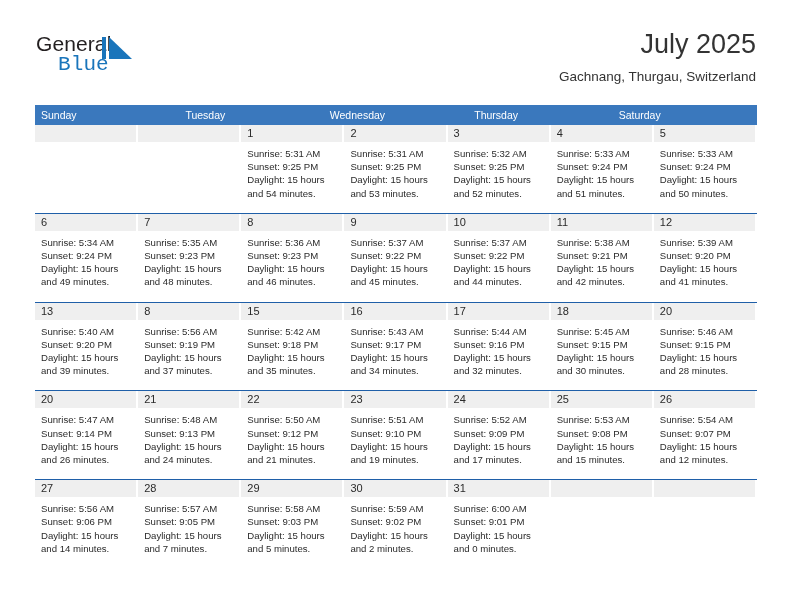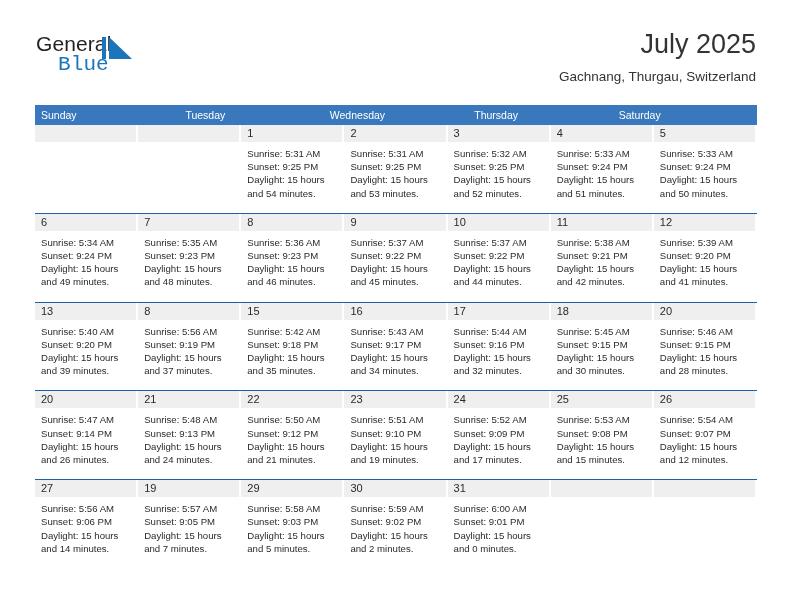--- a/index.html
+++ b/index.html
@@ -465,21 +465,21 @@
             <div class="cell">
               <div class="cell-daynum">27</div>
               <div class="cell-body">
                 <div class="cell-line">Sunrise: 5:56 AM</div>
                 <div class="cell-line">Sunset: 9:06 PM</div>
                 <div class="cell-line">Daylight: 15 hours</div>
                 <div class="cell-line">and 14 minutes.</div>
               </div>
             </div>
             <div class="cell">
-              <div class="cell-daynum">19</div>
+              <div class="cell-daynum">28</div>
               <div class="cell-body">
                 <div class="cell-line">Sunrise: 5:57 AM</div>
                 <div class="cell-line">Sunset: 9:05 PM</div>
                 <div class="cell-line">Daylight: 15 hours</div>
                 <div class="cell-line">and 7 minutes.</div>
               </div>
             </div>
             <div class="cell">
               <div class="cell-daynum">29</div>
               <div class="cell-body">

